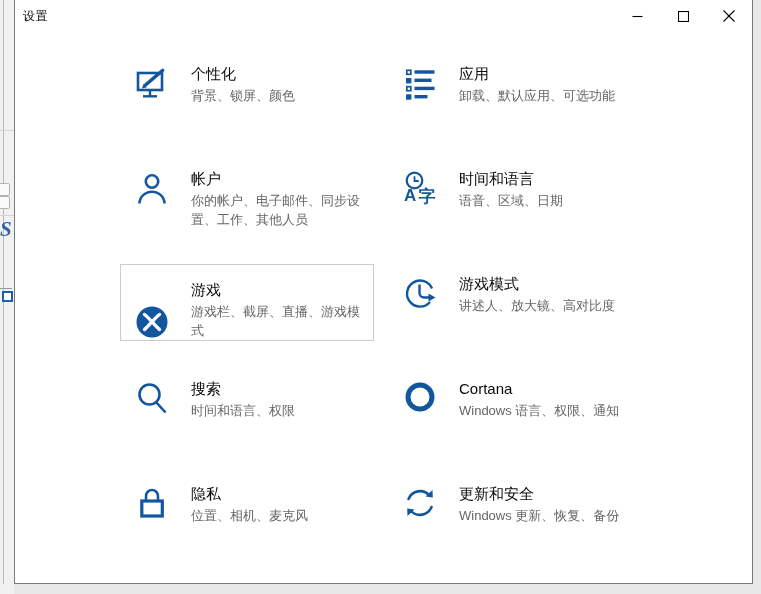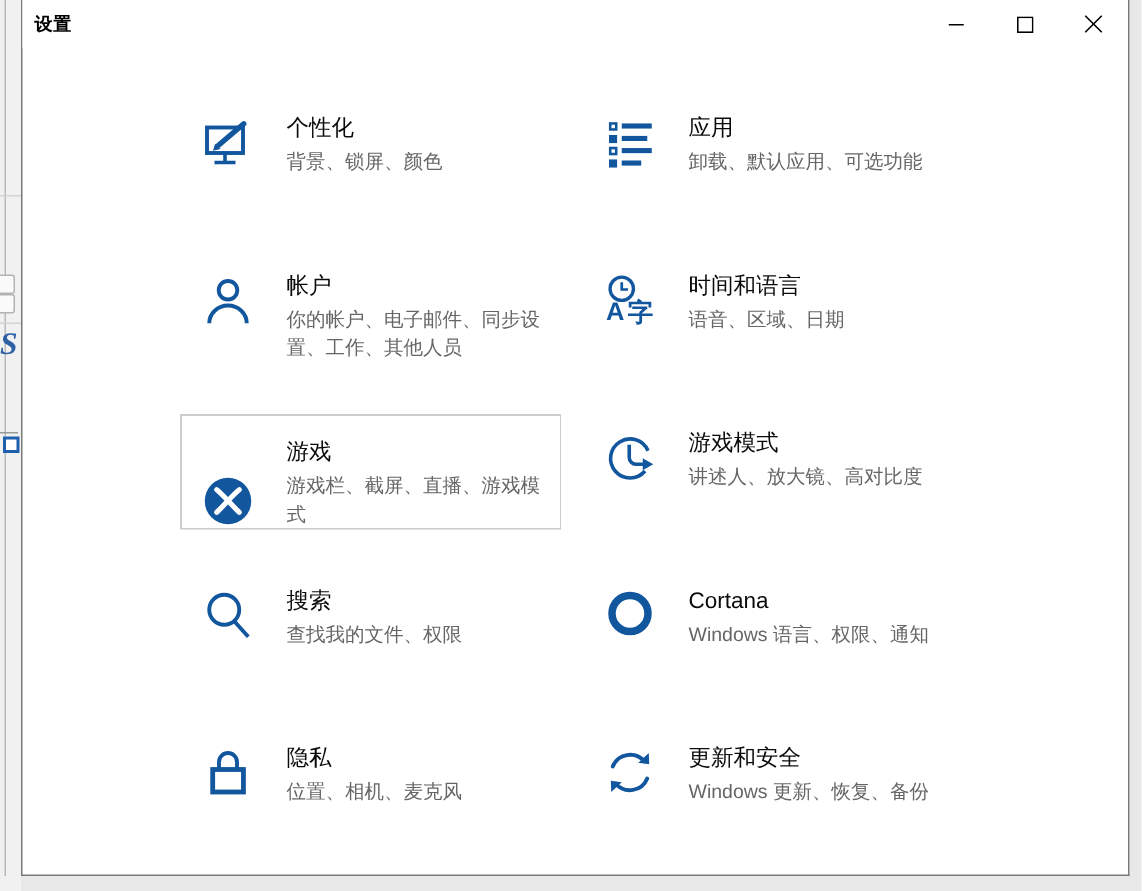--- a/index.html
+++ b/index.html
@@ -19,29 +19,29 @@
   .sl-s{position:absolute;left:0px;top:217px;font-family:"Liberation Serif","DejaVu Serif",serif;
         font-style:italic;font-weight:bold;font-size:21px;color:var(--bgs-blue,#2f5fa5);}
   .sl-dark{position:absolute;left:0;top:288px;width:12px;height:1px;background:#9a9a9a;}
   .sl-bluebox{position:absolute;left:2px;top:291px;width:7px;height:7px;border:2px solid #1f5fae;background:#fff;}
   
   .win{
     position:absolute;left:14px;top:0;width:739px;height:584px;
     background:#ffffff;border:1px solid var(--win-border,#7a7a7a);border-top:none;
     box-sizing:border-box;
   }
-  .titlebar{position:absolute;left:0;top:0;right:0;height:32px;background:#fff;display:flex;align-items:center;font-weight:bold;}
+  .titlebar{position:absolute;left:0;top:0;right:0;height:32px;background:#fff;display:flex;align-items:center;}
   .title{padding-left:8px;font-size:12px;color:#000;letter-spacing:.5px;}
   .caption-btns{position:absolute;right:0;top:0;height:32px;display:flex;}
   .cap-btn{width:46px;height:32px;display:flex;align-items:center;justify-content:center;background:transparent;border:none;padding:0;cursor:default;}
   .cap-btn svg{display:block;}
   .cap{stroke:#000;stroke-width:1.1;fill:none;}
   
   .grid{
-    position:absolute;left:106px;top:67px;
+    position:absolute;left:106px;top:55px;
     display:grid;grid-template-columns:252px 252px;grid-template-rows:repeat(5,75px);
     column-gap:16px;row-gap:30px;
   }
   .cell{display:flex;align-items:flex-start;box-sizing:border-box;height:75px;padding:8px 0 0 13px;cursor:default;}
   .cell.focused{box-shadow:0 0 0 1px var(--focus-border,#cccccc);align-items:flex-end;}
   .icon{width:36px;height:36px;flex:0 0 36px;margin-top:2px;}
   .icon svg{display:block;}
   .texts{margin-left:21px;width:180px;}
   .t{display:block;font-size:15px;color:#0a0a0a;line-height:20px;margin-top:1px;}
   .s{display:block;font-size:13px;color:var(--sub,#666666);line-height:19px;margin-top:2px;}
@@ -191,21 +191,21 @@
 
     <div class="cell">
       <span class="icon">
         <svg width="36" height="36" viewBox="0 0 36 36">
           <circle class="st" cx="15.5" cy="14.5" r="10" stroke-width="2.6"></circle>
           <line class="st" x1="22.5" y1="22.5" x2="31.5" y2="32.5" stroke-width="2.6"></line>
         </svg>
       </span>
       <span class="texts">
         <span class="t">搜索</span>
-        <span class="s">查找我的文件、权限</span>
+        <span class="s">时间和语言、权限</span>
       </span>
     </div>
 
     <div class="cell">
       <span class="icon">
         <svg width="36" height="36" viewBox="0 0 36 36">
           <circle class="st" cx="18" cy="17" r="12" stroke-width="5"></circle>
         </svg>
       </span>
       <span class="texts">

